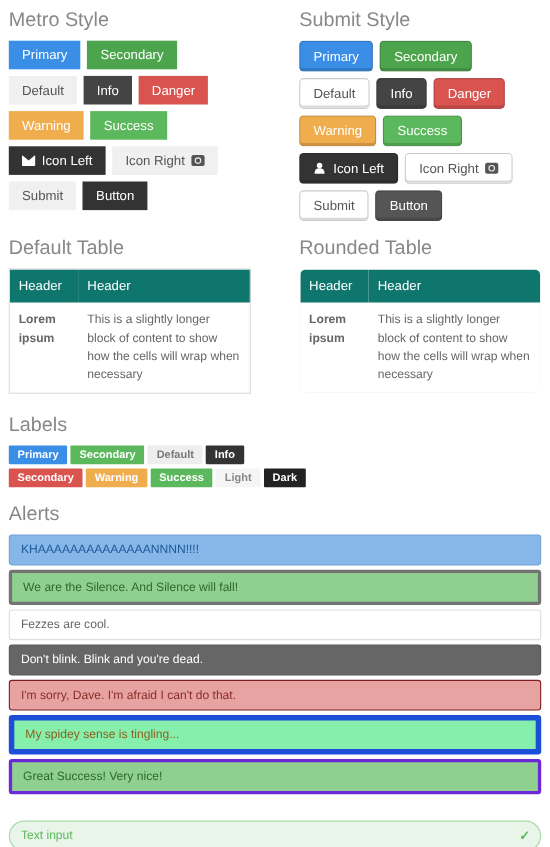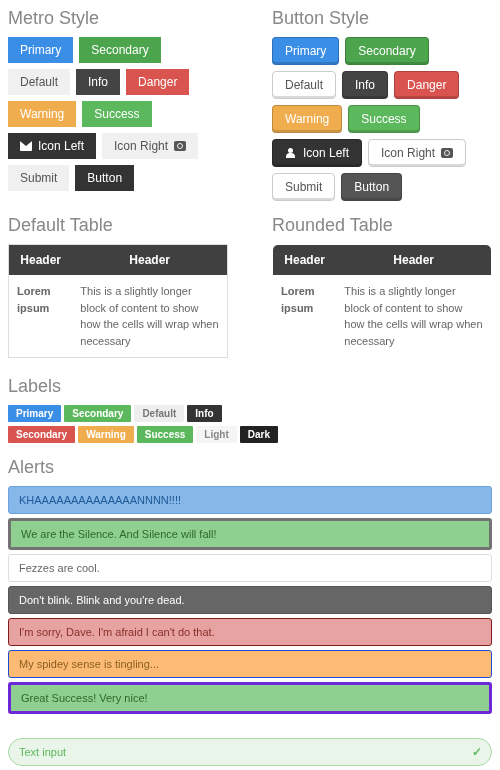--- a/index.html
+++ b/index.html
@@ -29,40 +29,40 @@
 .icon{display:inline-block;width:12px;height:10px}
 .icon-mail{background:#fff;position:relative;border-radius:1px}
 .icon-mail::after{content:"";position:absolute;top:0;left:0;border-left:6px solid transparent;border-right:6px solid transparent;border-top:5px solid #333}
 .icon-camera{background:#555;border-radius:2px;position:relative}
 .icon-camera::after{content:"";position:absolute;top:2px;left:3px;width:4px;height:4px;border:1px solid #f0f0f0;border-radius:50%}
 .icon-user{position:relative}
 .icon-user::before{content:"";position:absolute;top:0;left:3px;width:5px;height:5px;background:#fff;border-radius:50%}
 .icon-user::after{content:"";position:absolute;bottom:0;left:1px;width:9px;height:5px;background:#fff;border-radius:4px 4px 0 0}
 table{width:100%;border-collapse:collapse;border:1px solid #ddd;margin-bottom:10px}
 table.rounded{border-radius:6px;overflow:hidden}
-th{background:#404040;color:#fff;text-align:center;padding:8px;font-weight:700;font-size:12px}
+th{background:#0f766e;color:#fff;text-align:left;padding:8px;font-weight:400;font-size:12px}
 td{padding:8px;vertical-align:top;color:#666;font-size:11px;line-height:1.5}
 .labels-wrap{display:flex;flex-wrap:wrap;gap:3px;margin-bottom:4px}
 .label{padding:3px 8px;font-size:10px;font-weight:700;color:#fff;border-radius:1px}
 .label-primary{background:#3a8ee6}
 .label-secondary{background:#5cb85c}
 .label-default{background:#eee;color:#777}
 .label-info{background:#333}
 .label-important{background:#d9534f}
 .label-warning{background:#f0ad4e}
 .label-success{background:#5cb85c}
 .label-light{background:#f5f5f5;color:#888}
 .label-dark{background:#222}
 .alert{padding:7px 10px;margin-bottom:4px;font-size:11px;border-radius:3px}
 .alert-primary{background:#87b6e8;color:#1e5a9a;border:1px solid #6da3dc}
 .alert-secondary{background:#8fcf8f;color:#2d6a2d;border:3px solid #737373}
 .alert-default{background:#fff;color:#666;border:1px solid #ddd}
 .alert-info{background:#666;color:#fff;border:1px solid #555}
 .alert-danger{background:#e6a3a1;color:#8a2e2b;border:1px solid #7f1d1d}
-.alert-warning{background:#fdba74;color:#8a6020;border:1px solid #1d4ed8}
+.alert-warning{background:#86efac;color:#8a6020;border:5px solid #1d4ed8}
 .alert-success{background:#8fcf8f;color:#2d6a2d;border:3px solid #6d28d9}
 .input-wrap{position:relative;margin:6px 8px}
 .input{width:100%;padding:7px 30px 7px 10px;font-size:11px;border-radius:14px;border:1px solid}
 .input-success{border-color:#a8d8a8;background:#e8f5e8;color:#5cb85c}
 .input-success::placeholder{color:#5cb85c}
 .input-warning{border-color:#f0d088;background:#fdf6e8;color:#d89a3a}
 .input-warning::placeholder{color:#d89a3a}
 .input-icon{position:absolute;right:10px;top:50%;transform:translateY(-50%);font-weight:700}
 .icon-check{color:#5cb85c}
 .full{padding:0 8px}
@@ -97,21 +97,21 @@
           <span class="icon icon-camera"></span>
         </button>
     </div>
     <div class="btn-group">
       <button class="btn metro btn-submit">Submit</button>
       <button class="btn metro btn-button">Button</button>
     </div>
   </div>
 
   <div class="col">
-    <h2 class="section-title">Button Style</h2>
+    <h2 class="section-title">Submit Style</h2>
     <div class="btn-group">
       <button class="btn pretty btn-primary">Primary</button>
       <button class="btn pretty btn-secondary">Secondary</button>
     </div>
     <div class="btn-group">
       <button class="btn pretty btn-default">Default</button>
       <button class="btn pretty btn-info">Info</button>
       <button class="btn pretty btn-danger">Danger</button>
     </div>
     <div class="btn-group">

